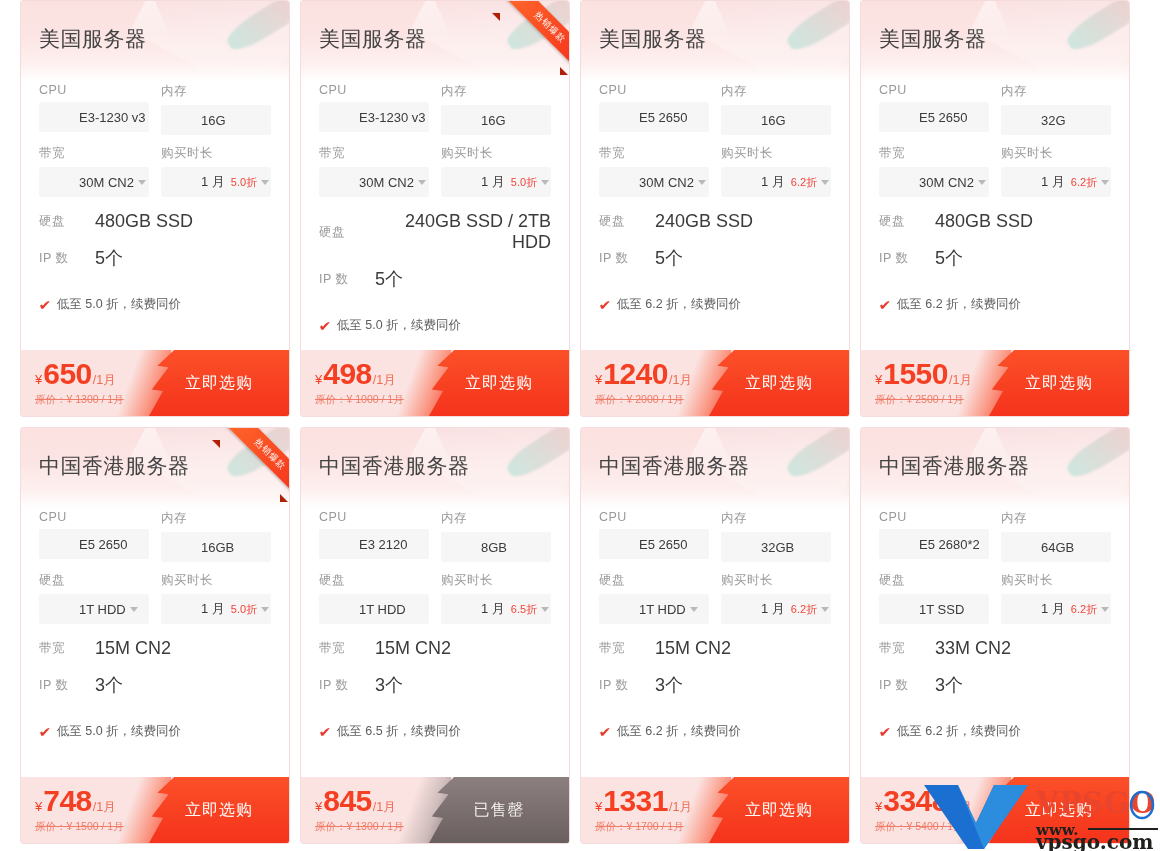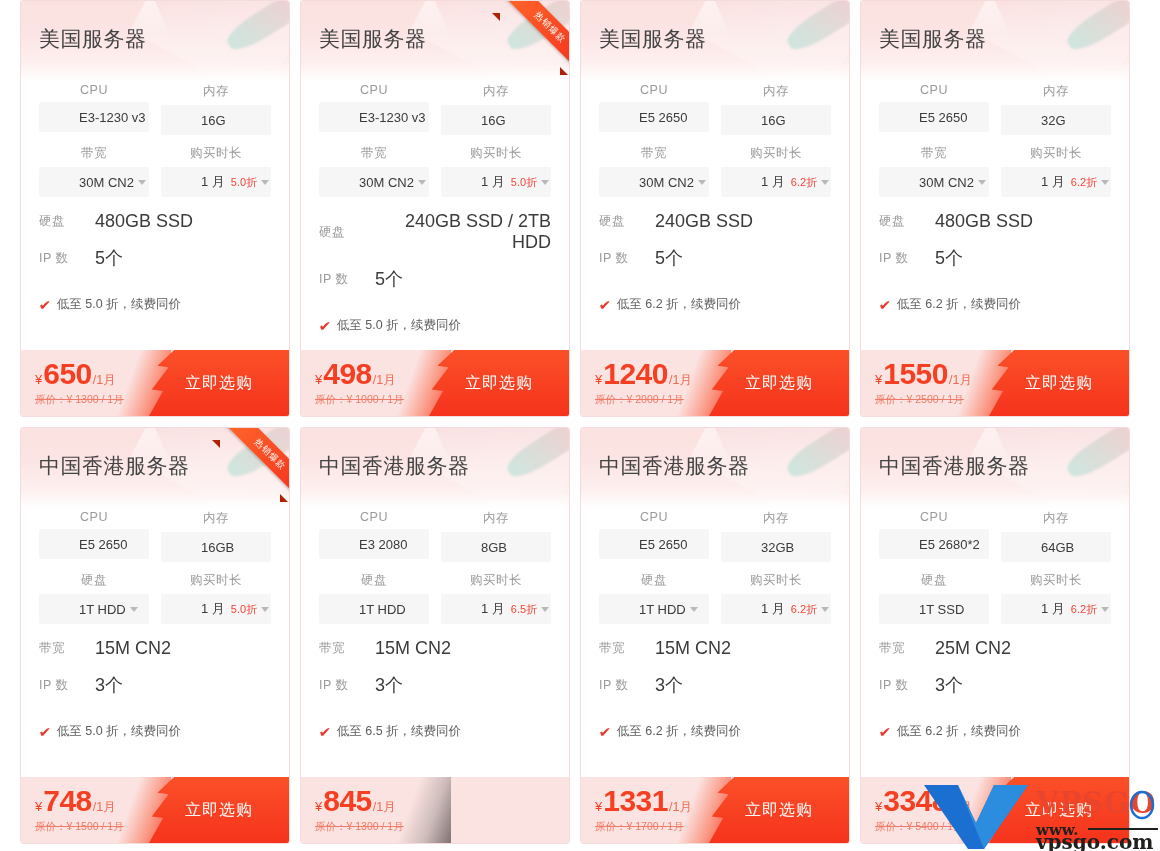--- a/index.html
+++ b/index.html
@@ -110,21 +110,20 @@
   .spec-row { display: flex; margin-top: 2px; }
   .spec-col { width: 113px; margin-right: 12px; }
   .spec-col:last-child { margin-right: 0; }
 
   .lbl {
     font-size: 12.5px;
     color: #9a9a9a;
     margin-bottom: 5px;
     display: block;
     letter-spacing: .5px;
-    text-align: center;
   }
   .field {
     height: 30px;
     background: #f6f6f6;
     border-radius: 2px;
     display: flex;
     align-items: center;
     padding: 0 8px;
     font-size: 13px;
     color: #3b3b3b;
@@ -641,21 +640,21 @@
       <div class="deco3"></div>
       <div class="card-title">中国香港服务器</div>
     </div>
 
     <div class="card-body">
 
       <div class="spec-row">
         <div class="spec-col">
           <span class="lbl">CPU</span>
           <div class="field">
-            <span class="val">E3 2080</span>
+            <span class="val">E3 2120</span>
           </div>
         </div>
         <div class="spec-col">
           <span class="lbl">内存</span>
           <div class="field">
             <span class="val">8GB</span>
           </div>
         </div>
       </div>
 
@@ -697,20 +696,21 @@
     <div class="card-foot">
       <div class="price-wrap">
         <div class="price-line">
           <span class="yen">¥</span>
           <span class="amount">845</span>
           <span class="per">/1月</span>
         </div>
         <div class="orig">原价：¥ 1300 / 1月</div>
       </div>
       <div class="buy-glow sold"></div>
+      <div class="buy sold">已售罄</div>
     </div>
   </div>
       <div class="card">
     <div class="card-head">
       <div class="deco1"></div>
       <div class="deco2"></div>
       <div class="deco3"></div>
       <div class="card-title">中国香港服务器</div>
     </div>
 
@@ -818,21 +818,21 @@
             <span class="val">1 月</span>
             <span class="disc">6.2折</span>
             <span class="grow"></span>
             <span class="caret"></span>
           </div>
         </div>
       </div>
 
       <div class="flat-row">
         <span class="flbl">带宽</span>
-        <span class="fval">25M CN2</span>
+        <span class="fval">33M CN2</span>
       </div>
 
       <div class="flat-row">
         <span class="flbl">IP 数</span>
         <span class="fval">3个</span>
       </div>
 
       <div class="feature">
         <span class="tick">✔</span>
         <span>低至 6.2 折，续费同价</span>

